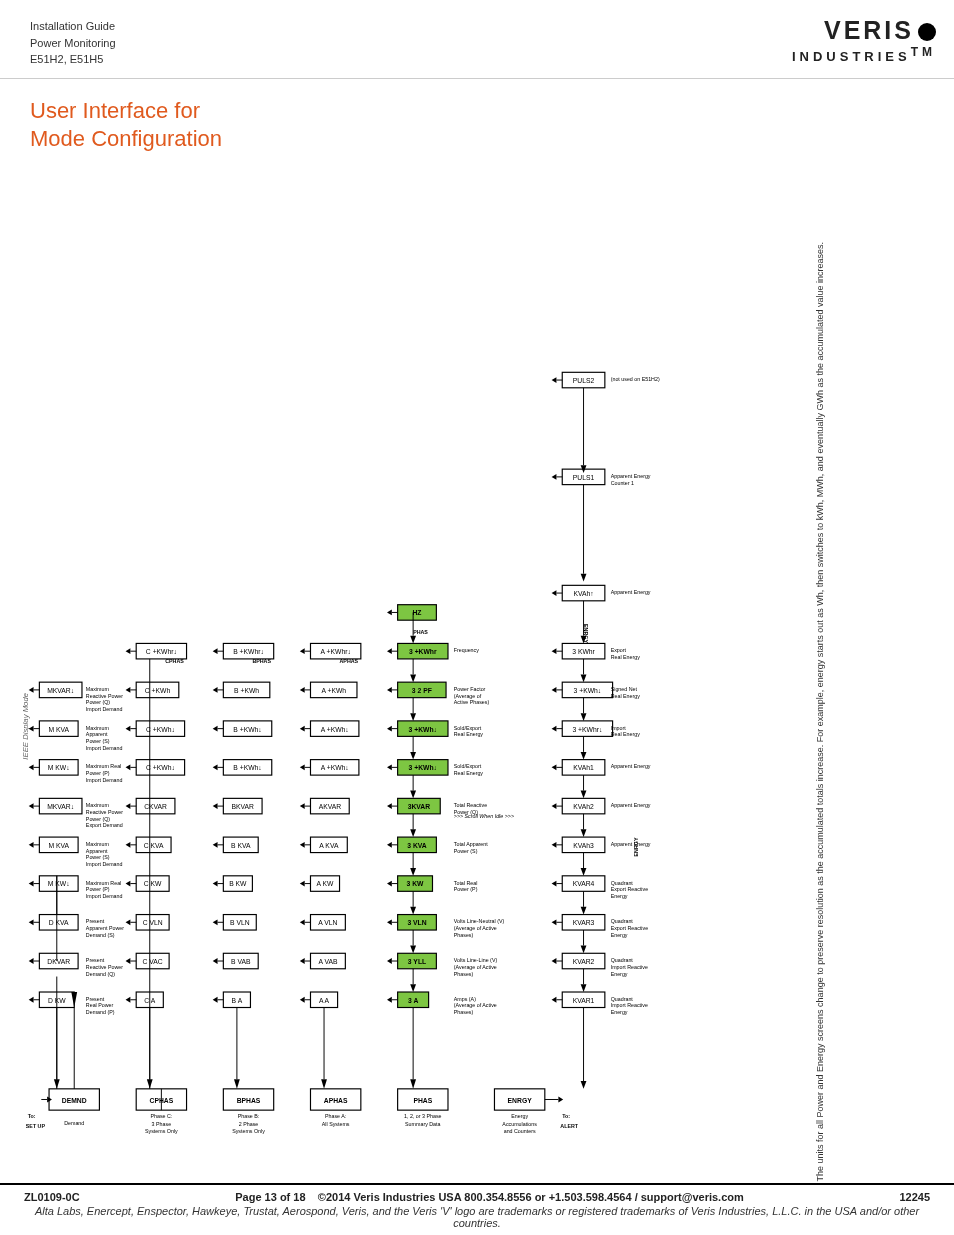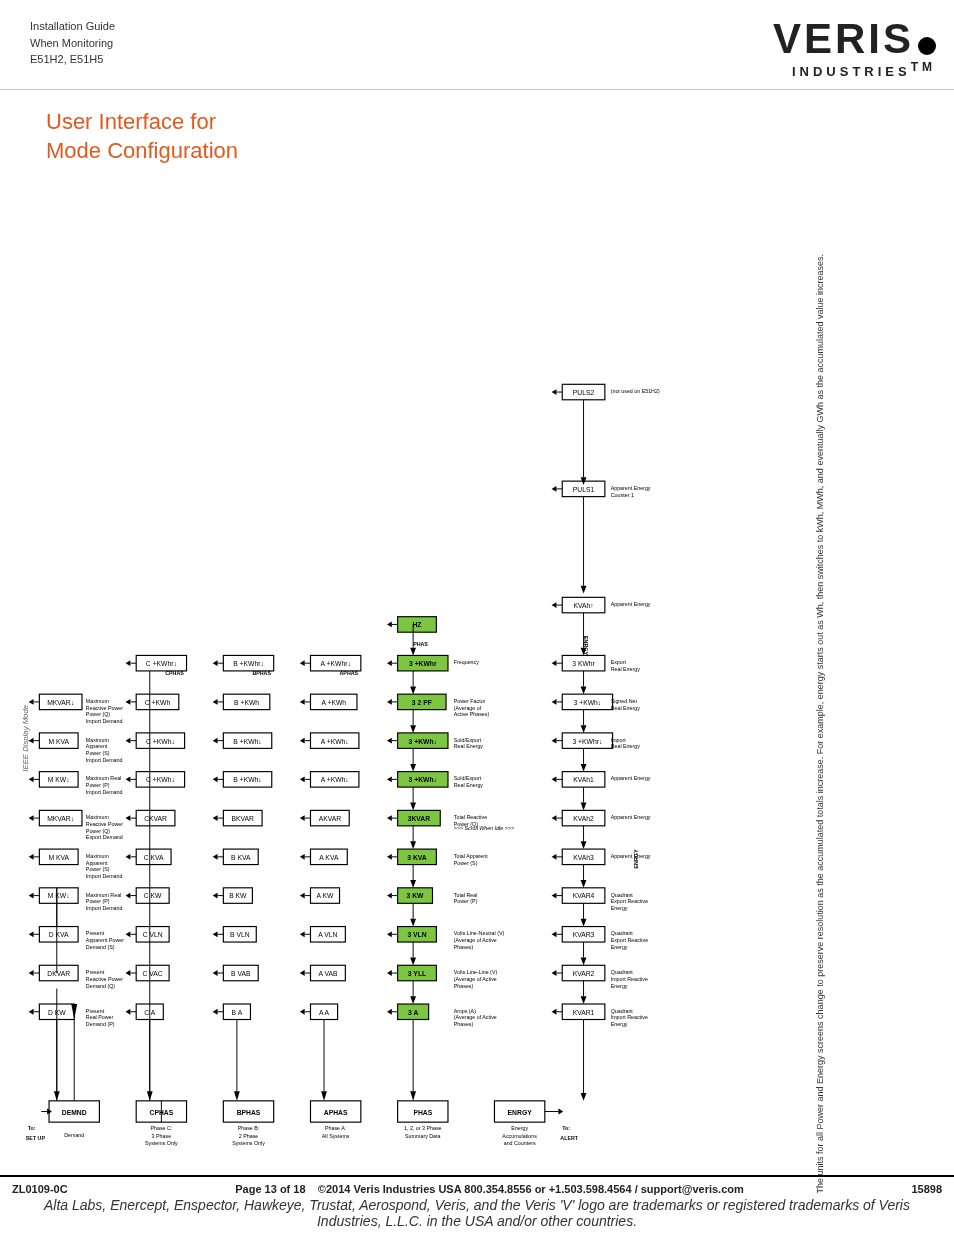--- a/index.html
+++ b/index.html
@@ -25,21 +25,21 @@
       font-size: 11px;
       line-height: 1.5;
       color: #333;
     }
     .logo-area {
       display: flex;
       flex-direction: column;
       align-items: flex-end;
     }
     .logo-veris {
-      font-size: 42px;
+      font-size: 25px;
       font-weight: 900;
       letter-spacing: 3px;
       color: #222;
       font-family: Arial Black, Arial, sans-serif;
       line-height: 1;
     }
     .logo-dot {
       display: inline-block;
       width: 18px;
       height: 18px;
@@ -57,21 +57,21 @@
       font-weight: bold;
       text-align: center;
     }
     .logo-tm {
       font-size: 12px;
       vertical-align: super;
     }
 
     
     .page-title-area {
-      padding: 18px 30px 8px 46px;
+      padding: 18px 30px 8px 30px;
     }
     .page-title {
       color: #e05a1e;
       font-size: 22px;
       font-weight: normal;
       line-height: 1.3;
     }
 
     
     .main-content {
@@ -101,31 +101,31 @@
       margin-top: 80px;
     }
 
     
     .footer {
       position: absolute;
       bottom: 0;
       left: 0;
       right: 0;
       border-top: 2px solid #000;
-      padding: 6px 12px;
+      padding: 6px 24px;
     }
     .footer-main {
       display: flex;
       justify-content: space-between;
       align-items: center;
       font-size: 11px;
       font-weight: bold;
     }
     .footer-sub {
-      font-size: 14px;
+      font-size: 11px;
       text-align: center;
       color: #333;
       margin-top: 2px;
       font-style: italic;
     }
 
     
     .diagram-svg {
       width: 100%;
     }
@@ -165,21 +165,21 @@
       fill: #666;
       font-style: italic;
     }
   </style>
 </head>
 <body>
 
 <div class="header">
   <div class="header-left">
     <div>Installation Guide</div>
-    <div>When Monitoring</div>
+    <div>Power Monitoring</div>
     <div>E51H2, E51H5</div>
   </div>
   <div class="logo-area">
     <div>
       <span class="logo-veris">VERIS</span><span class="logo-dot"></span>
     </div>
     <div class="logo-industries">
       <span>INDUSTRIES</span><span class="logo-tm">TM</span>
     </div>
   </div>
@@ -750,16 +750,16 @@
 </div>
 
 <div class="footer">
   <div class="footer-main">
     <span>ZL0109-0C</span>
     <span>
       <span>Page 13 of 18</span>
       &nbsp;&nbsp;
       <span>©2014 Veris Industries  USA 800.354.8556 or +1.503.598.4564 / support@veris.com</span>
     </span>
-    <span>15898</span>
+    <span>12245</span>
   </div>
   <div class="footer-sub">Alta Labs, Enercept, Enspector, Hawkeye, Trustat, Aerospond, Veris, and the Veris 'V' logo are trademarks or registered trademarks of Veris Industries, L.L.C. in the USA and/or other countries.</div>
 </div>
 
 </body></html>

